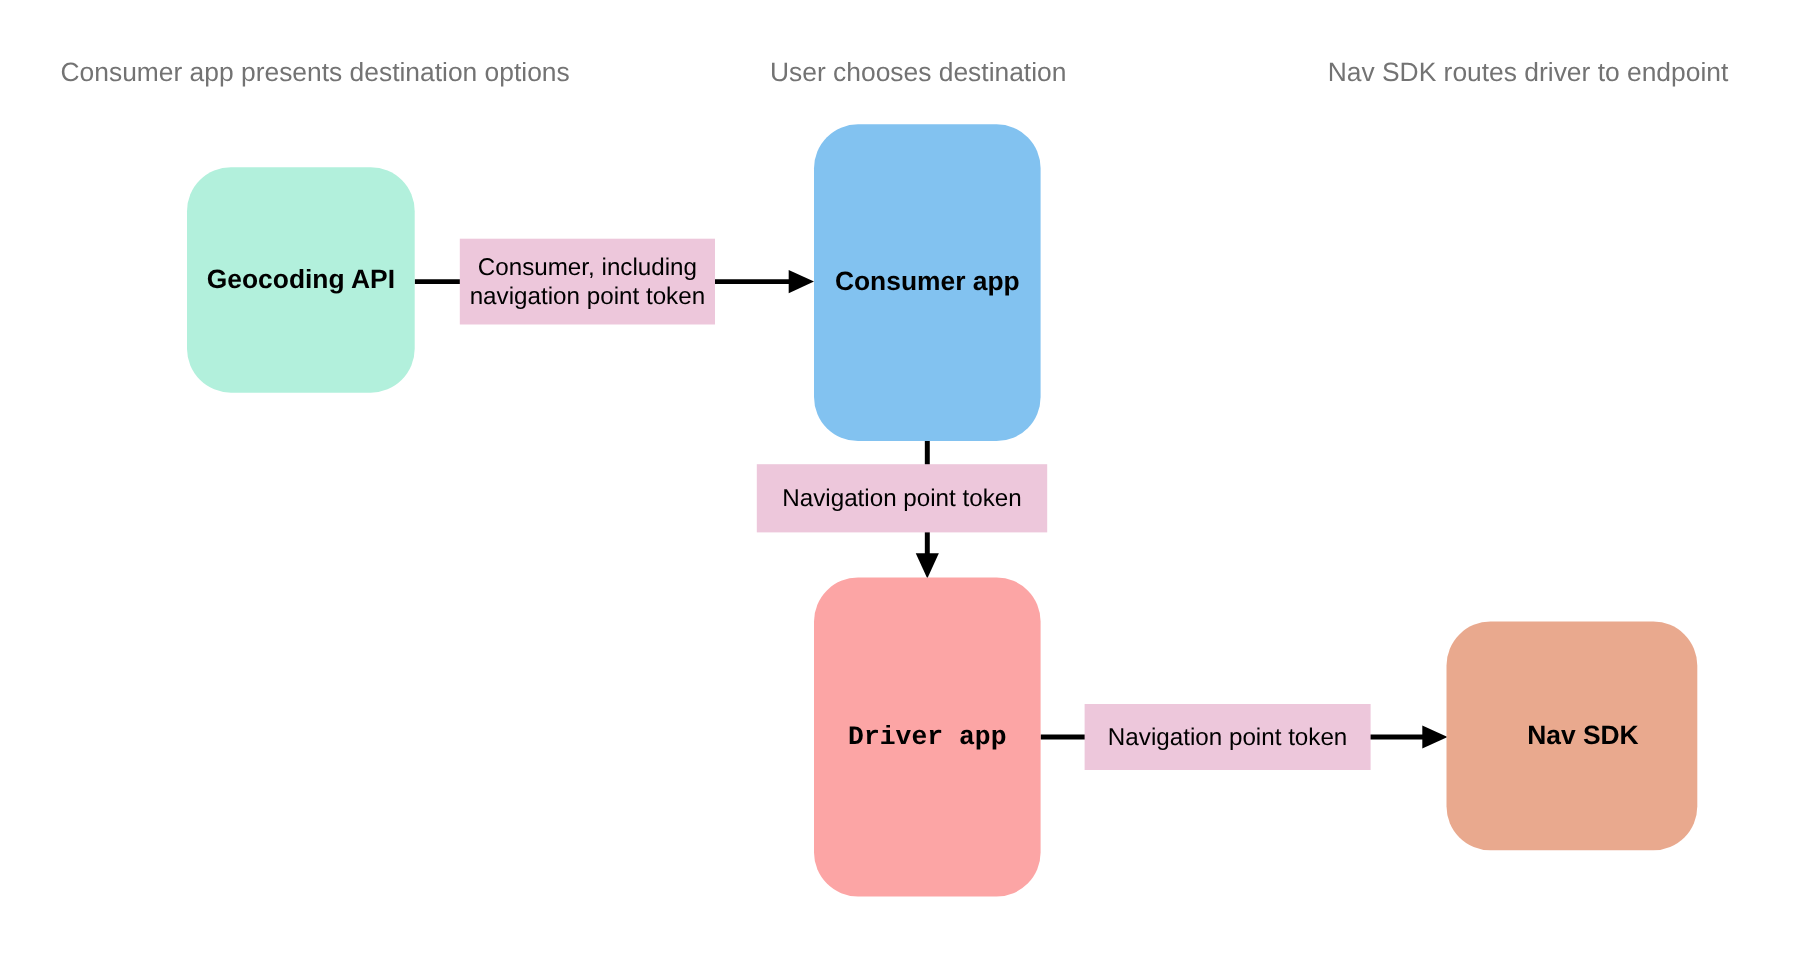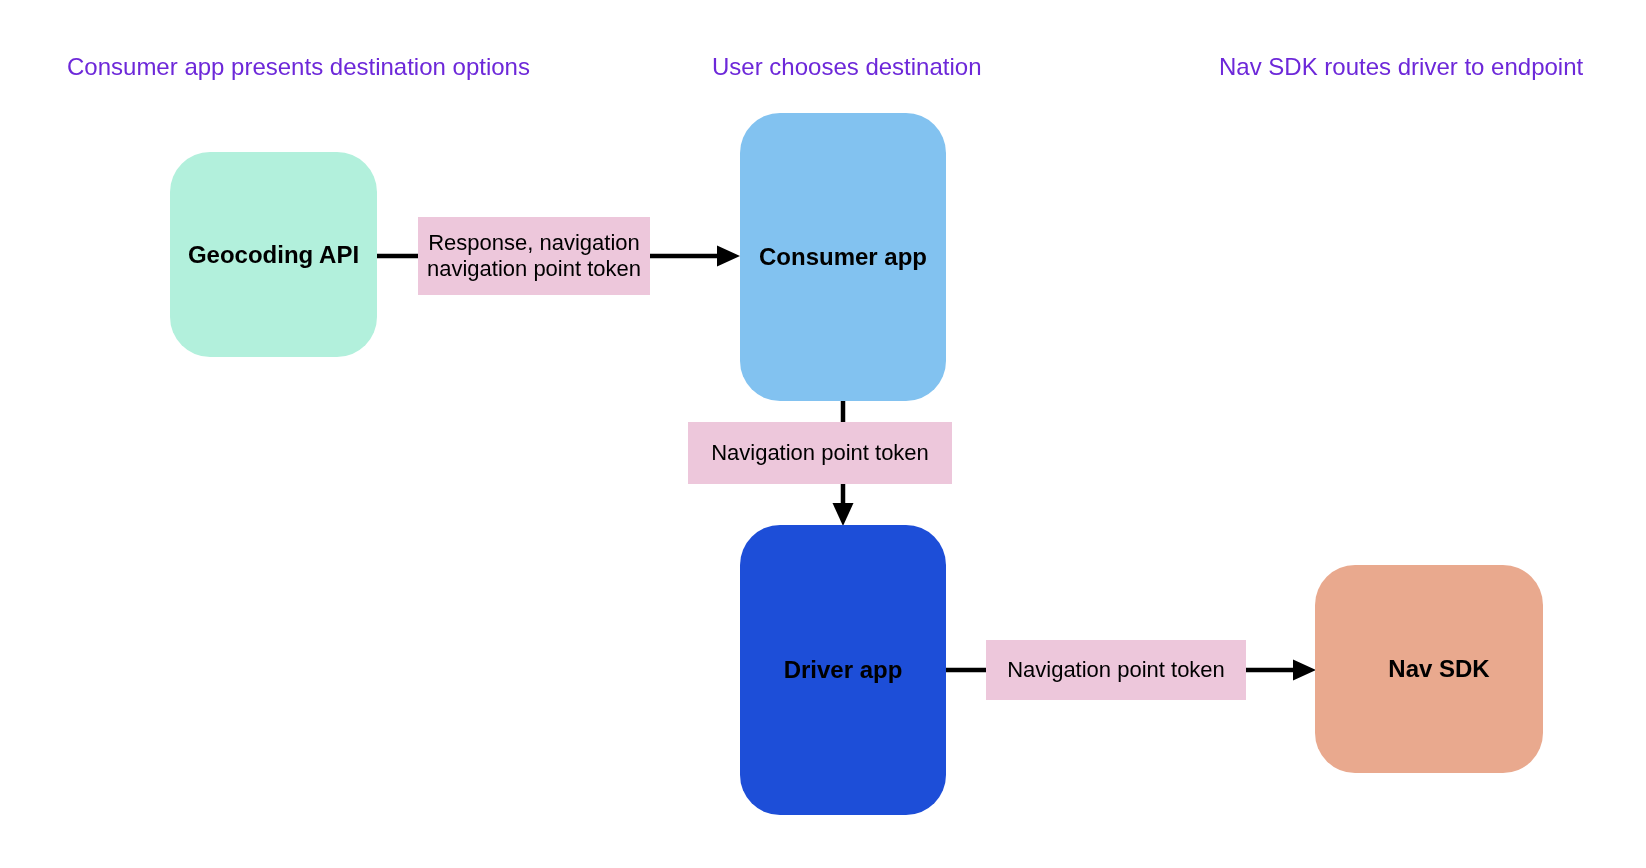--- a/index.html
+++ b/index.html
@@ -17,22 +17,21 @@
     overflow: hidden;
   }
 
   
   .col-header {
     position: absolute;
     top: 52px;
     font-size: 24px;
     line-height: 30px;
     white-space: nowrap;
-    color: #6d28d9;
-    margin-left: 12px;
+    color: #737373;
   }
   #col-header-1 { left: 55px; }
   #col-header-2 { left: 700px; }
   #col-header-3 { left: 1207px; }
 
   
   #arrows {
     position: absolute;
     left: 0; top: 0;
     width: 1646px; height: 868px;
@@ -100,27 +99,27 @@
   </svg>
 
   <div class="node" id="node-consumer" style="background-color: rgb(130, 194, 240);">
     <span class="node-label">Consumer app</span>
   </div>
 
   <div class="node" id="node-geocoding" style="background-color: rgb(178, 240, 220);">
     <span class="node-label">Geocoding API</span>
   </div>
 
-  <div class="node" id="node-driver" style="background-color: #1d4ed8;">
+  <div class="node" id="node-driver" style="background-color: #fca5a5; font-family: Liberation Mono, monospace;">
     <span class="node-label">Driver app</span>
   </div>
 
   <div class="node" id="node-navsdk" style="background-color: rgb(233, 169, 142); padding-left: 20px;">
     <span class="node-label">Nav SDK</span>
   </div>
 
-  <div class="edge-label" id="edge-label-1" style="background-color: rgb(237, 199, 219);">Response, navigation navigation point token</div>
+  <div class="edge-label" id="edge-label-1" style="background-color: rgb(237, 199, 219);">Consumer, including navigation point token</div>
 
   <div class="edge-label" id="edge-label-2" style="background-color: rgb(237, 199, 219);">Navigation point token</div>
 
   <div class="edge-label" id="edge-label-3" style="background-color: rgb(237, 199, 219);">Navigation point token</div>
 
 </div>
 
 </body></html>

